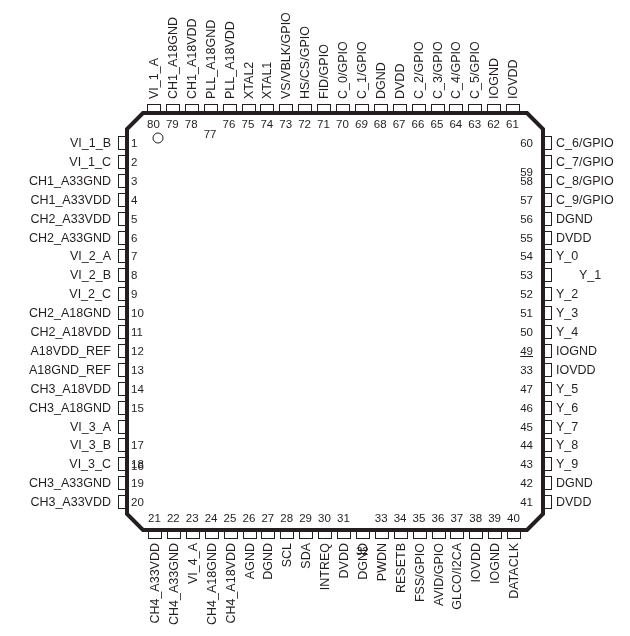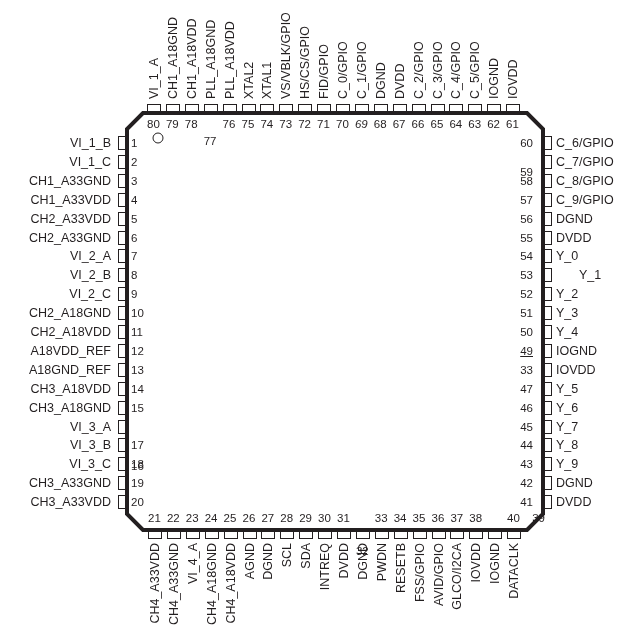--- a/index.html
+++ b/index.html
@@ -132,21 +132,21 @@
       <div class="pad" style="left: 431.5px; top: 531px; width: 14px; height: 8px;"></div>
       <div class="num" style="left: 431.5px; top: 512px;">36</div>
       <div class="vlbl" style="left: 431.5px; top: 543px; transform: rotate(-90deg) translateX(-100%);">AVID/GPIO</div>
       <div class="pad" style="left: 450.4px; top: 531px; width: 14px; height: 8px;"></div>
       <div class="num" style="left: 450.4px; top: 512px;">37</div>
       <div class="vlbl" style="left: 450.4px; top: 543px; transform: rotate(-90deg) translateX(-100%);">GLCO/I2CA</div>
       <div class="pad" style="left: 469.3px; top: 531px; width: 14px; height: 8px;"></div>
       <div class="num" style="left: 469.3px; top: 512px;">38</div>
       <div class="vlbl" style="left: 469.3px; top: 543px; transform: rotate(-90deg) translateX(-100%);">IOVDD</div>
       <div class="pad" style="left: 488.2px; top: 531px; width: 14px; height: 8px;"></div>
-      <div class="num" style="left: 488.2px; top: 512px; margin-left: 44px;">39</div>
+      <div class="num" style="left: 488.2px; top: 512px;">39</div>
       <div class="vlbl" style="left: 488.2px; top: 543px; transform: rotate(-90deg) translateX(-100%);">IOGND</div>
       <div class="pad" style="left: 507.1px; top: 531px; width: 14px; height: 8px;"></div>
       <div class="num" style="left: 507.1px; top: 512px;">40</div>
       <div class="vlbl" style="left: 507.1px; top: 543px; transform: rotate(-90deg) translateX(-100%);">DATACLK</div>
     </div>
   <div id="right-pins">
       <div class="pad" style="left: 544px; top: 495.1px; width: 8px; height: 14px;"></div>
       <div class="lbl" style="left: 556px; top: 495.1px;">DVDD</div>
       <div class="num" style="right: 97px; top: 496.1px;">41</div>
       <div class="pad" style="left: 544px; top: 476.2px; width: 8px; height: 14px;"></div>
@@ -250,21 +250,21 @@
       <div class="pad" style="left: 260.4px; top: 104px; width: 14px; height: 8px;"></div>
       <div class="num" style="left: 260.4px; top: 118px;">74</div>
       <div class="vlbl" style="left: 260.4px; top: 99px; transform: rotate(-90deg);">XTAL1</div>
       <div class="pad" style="left: 241.5px; top: 104px; width: 14px; height: 8px;"></div>
       <div class="num" style="left: 241.5px; top: 118px;">75</div>
       <div class="vlbl" style="left: 241.5px; top: 99px; transform: rotate(-90deg);">XTAL2</div>
       <div class="pad" style="left: 222.6px; top: 104px; width: 14px; height: 8px;"></div>
       <div class="num" style="left: 222.6px; top: 118px;">76</div>
       <div class="vlbl" style="left: 222.6px; top: 99px; transform: rotate(-90deg);">PLL_A18VDD</div>
       <div class="pad" style="left: 203.7px; top: 104px; width: 14px; height: 8px;"></div>
-      <div class="num" style="left: 203.7px; top: 135px;">77</div>
+      <div class="num" style="left: 203.7px; top: 128px;">77</div>
       <div class="vlbl" style="left: 203.7px; top: 99px; transform: rotate(-90deg);">PLL_A18GND</div>
       <div class="pad" style="left: 184.8px; top: 104px; width: 14px; height: 8px;"></div>
       <div class="num" style="left: 184.8px; top: 118px;">78</div>
       <div class="vlbl" style="left: 184.8px; top: 99px; transform: rotate(-90deg);">CH1_A18VDD</div>
       <div class="pad" style="left: 165.9px; top: 104px; width: 14px; height: 8px;"></div>
       <div class="num" style="left: 165.9px; top: 118px;">79</div>
       <div class="vlbl" style="left: 165.9px; top: 99px; transform: rotate(-90deg);">CH1_A18GND</div>
       <div class="pad" style="left: 147px; top: 104px; width: 14px; height: 8px;"></div>
       <div class="num" style="left: 147px; top: 118px;">80</div>
       <div class="vlbl" style="left: 147px; top: 99px; transform: rotate(-90deg);">VI_1_A</div>

